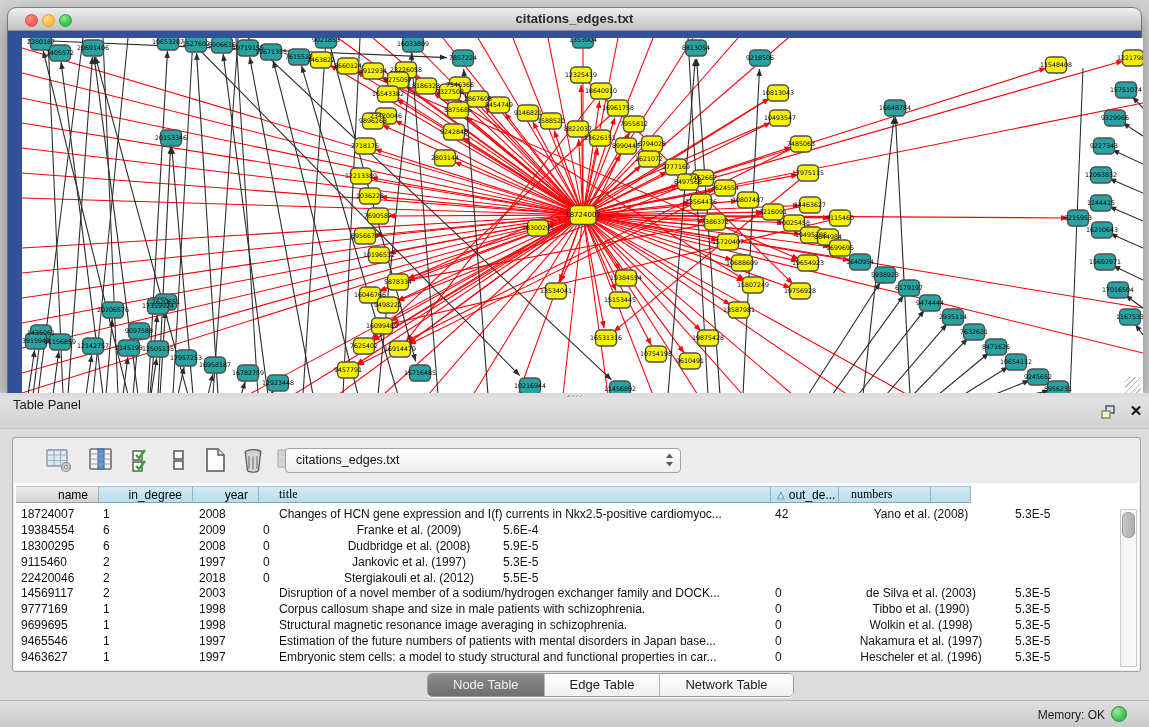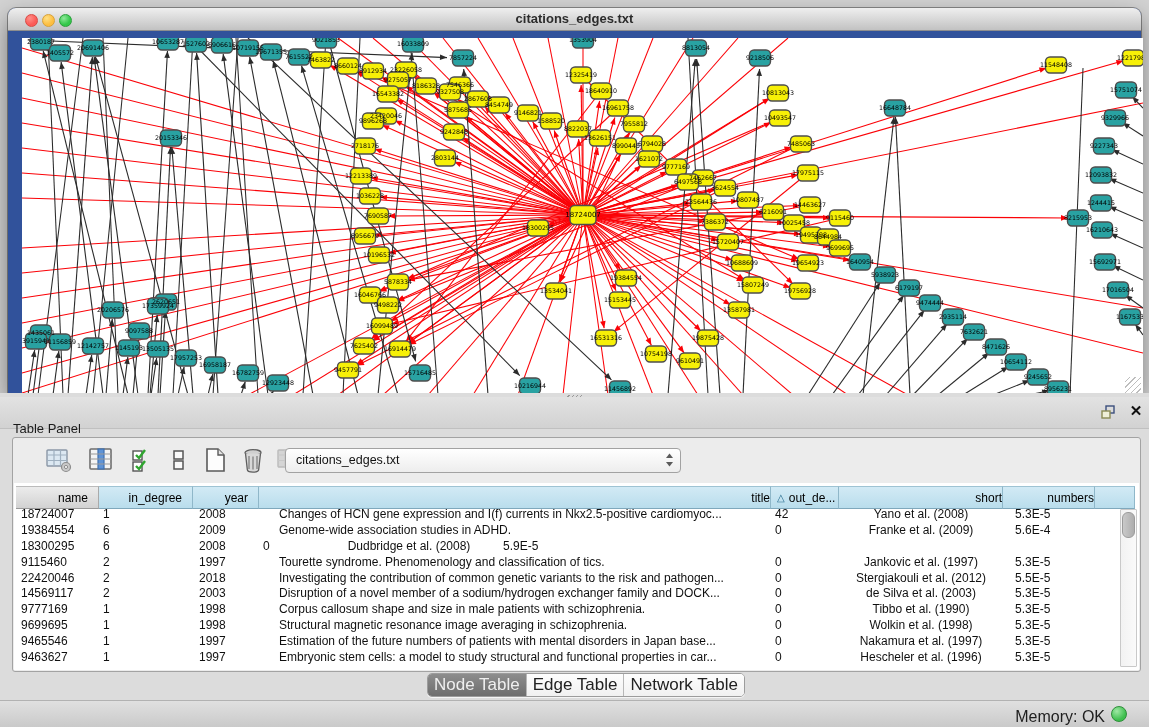--- a/index.html
+++ b/index.html
@@ -21,72 +21,72 @@
   .net-canvas{position:absolute;left:14px;top:30px;width:1121px;height:357px;background:#FFFFFF;}
   .net-canvas svg{display:block;}
   .canvas-grip{position:absolute;right:2px;bottom:2px;width:16px;height:16px;
     background:repeating-linear-gradient(135deg,transparent 0 3px,#ADADAD 3px 4px);opacity:.8;}
   
   .app-lower{position:absolute;left:0;top:393px;width:1149px;height:334px;background:#DCDCDC;}
   .split-grip{position:absolute;left:566px;top:395px;width:16px;height:9px;
     background:repeating-linear-gradient(135deg,transparent 0 2px,#9A9A9A 2px 3px);}
   .panel-titlebar{position:absolute;left:0;top:397px;width:1149px;height:31px;
     background:linear-gradient(#E2E2E2,#D2D2D2);border-bottom:1px solid #C0C0C0;}
-  .panel-title{position:absolute;left:13px;top:24px;font-size:13px;color:#1b1b1b;}
+  .panel-title{position:absolute;left:13px;top:0;font-size:13px;color:#1b1b1b;}
   .float-btn{position:absolute;left:1100px;top:7px;width:18px;height:16px;cursor:default;}
   .close-btn{position:absolute;left:1128px;top:5px;width:16px;height:18px;font-size:15px;
     font-weight:bold;color:#111;text-align:center;line-height:18px;}
   
   .table-box{position:absolute;left:12px;top:437px;width:1127px;height:233px;
     background:#ECECEC;border:1px solid #A3A3A3;border-radius:3px;}
   .toolbar{position:absolute;left:0;top:0;width:100%;height:45px;}
   .tb-icon{position:absolute;top:8px;width:28px;height:28px;}
   .fx{font-family:"DejaVu Serif",serif;font-style:italic;font-weight:bold;font-size:15px;
     color:#222;line-height:28px;text-align:center;}
   .combo{position:absolute;left:272px;top:10px;width:394px;height:23px;
     background:linear-gradient(#FFFFFF,#EDEDED);border:1px solid #A2A2A2;border-radius:4px;}
   .combo-text{position:absolute;left:10px;top:4px;font-size:12.5px;color:#111;}
   .combo-arrows{position:absolute;right:4px;top:3px;width:13px;height:16px;}
   
   .grid{position:absolute;left:1px;top:45px;right:1px;bottom:1px;background:#FFFFFF;overflow:hidden;}
   .hdr{position:absolute;left:2px;top:3px;height:21px;display:flex;}
-  .hcell{box-sizing:border-box;height:23px;font-size:12px;color:#000;
+  .hcell{box-sizing:border-box;height:17px;font-size:12px;color:#000;
     background:linear-gradient(#D2EAF5,#B9DDEC);border-right:1px solid #8FB7C9;
     border-top:1px solid #9EC3D3;border-bottom:1px solid #7FA8BC;
     display:flex;align-items:center;}
   .hcell.gray{background:linear-gradient(#ECECEC,#D2D2D2);border-right:1px solid #AAAAAA;
     border-top:1px solid #BBBBBB;border-bottom:1px solid #9A9A9A;}
   .hcell.right{justify-content:flex-end;padding-right:10px;}
-  .hcell.center{justify-content:flex-end;}
+  .hcell.center{justify-content:flex-start;font-family:Liberation Serif, serif;}
   .hcell.left{justify-content:flex-start;padding-left:6px;}
   .sort-tri{color:#2a6d8f;font-size:10px;margin-right:4px;}
   .rows{position:absolute;left:2px;top:24px;right:20px;bottom:0;}
   .trow{display:flex;height:15.9px;align-items:center;}
   .tcell{box-sizing:border-box;font-size:12px;color:#101010;white-space:nowrap;
     overflow:hidden;height:15.9px;line-height:15.9px;}
   .c0{width:83px;padding-left:5px;} .c1{width:94px;padding-left:4px;}
   .c2{width:66px;padding-left:6px;} .c3{width:512px;padding-left:20px;}
   .c4{width:68px;padding-left:4px;} .c5{width:164px;text-align:center;}
   .c6{width:92px;padding-left:12px;} .c7{width:40px;flex:1;}
   .vscroll{position:absolute;right:2px;top:26px;width:15px;bottom:3px;
     background:linear-gradient(90deg,#F2F2F2,#FAFAFA);border:1px solid #C9C9C9;border-radius:1px;}
   .vthumb{position:absolute;left:1px;top:2px;width:11px;height:24px;border-radius:6px;
     background:linear-gradient(90deg,#C9C9C9,#ADADAD);border:1px solid #9B9B9B;}
   
   .tabs{position:absolute;left:427px;top:673px;height:22px;display:flex;
     border:1px solid #9C9C9C;border-radius:5px;overflow:hidden;background:#FCFCFC;
     box-shadow:0 1px 0 rgba(255,255,255,.7);}
-  .tab{font-size:17px;color:#222;padding:0 6px;line-height:22px;
+  .tab{font-size:13px;color:#222;padding:0 25px;line-height:22px;
     border-right:1px solid #B7B7B7;background:linear-gradient(#FDFDFD,#F1F1F1);}
   .tab:last-child{border-right:none;}
   .tab.sel{background:linear-gradient(#8D8D8D,#6E6E6E);color:#EFEFEF;}
   
   .statusbar{position:absolute;left:0;top:700px;width:1149px;height:27px;
     background:linear-gradient(#E0E0E0,#C9C9C9);border-top:1px solid #B2B2B2;}
-  .mem-label{position:absolute;right:44px;top:7px;font-size:16px;color:#1e1e1e;}
+  .mem-label{position:absolute;right:44px;top:7px;font-size:12px;color:#1e1e1e;}
   .mem-dot{position:absolute;right:22px;top:5px;width:14px;height:14px;border-radius:50%;
     background:radial-gradient(circle at 35% 30%,#9FE8A5,#3FBF4F 65%);border:1px solid #2E8F3A;}
 </style>
 </head>
 <body>
 
 <div class="net-window">
   <div class="titlebar">
     <span class="tl red"></span>
     <span class="tl yellow"></span>
@@ -795,69 +795,63 @@
       <div class="hcell right c2">
           <span>year</span>
         </div>
       <div class="hcell center c3">
           <span>title</span>
         </div>
       <div class="hcell left c4">
           <span class="sort-tri">△</span>
           <span>out_de...</span>
         </div>
-      <div class="hcell center c5">
-          <span>short</span>
-        </div>
       <div class="hcell center c6">
           <span>numbers</span>
         </div>
       <div class="hcell c7"></div>
     </div>
     <div class="rows" id="rows">
         <div class="trow">
           <div class="tcell c0">18724007</div>
           <div class="tcell c1">1</div>
           <div class="tcell c2">2008</div>
           <div class="tcell c3">Changes of HCN gene expression and I(f) currents in Nkx2.5-positive cardiomyoc...</div>
           <div class="tcell c4">42</div>
           <div class="tcell c5">Yano et al. (2008)</div>
           <div class="tcell c6">5.3E-5</div>
         </div>
         <div class="trow">
           <div class="tcell c0">19384554</div>
           <div class="tcell c1">6</div>
           <div class="tcell c2">2009</div>
-          <div class="tcell c3">Genome-wide association studies in ADHD.</div>
           <div class="tcell c4">0</div>
           <div class="tcell c5">Franke et al. (2009)</div>
           <div class="tcell c6">5.6E-4</div>
         </div>
         <div class="trow">
           <div class="tcell c0">18300295</div>
           <div class="tcell c1">6</div>
           <div class="tcell c2">2008</div>
           <div class="tcell c4">0</div>
           <div class="tcell c5">Dudbridge et al. (2008)</div>
           <div class="tcell c6">5.9E-5</div>
         </div>
         <div class="trow">
           <div class="tcell c0">9115460</div>
           <div class="tcell c1">2</div>
           <div class="tcell c2">1997</div>
-          <div class="tcell c3">Tourette syndrome. Phenomenology and classification of tics.</div>
           <div class="tcell c4">0</div>
           <div class="tcell c5">Jankovic et al. (1997)</div>
           <div class="tcell c6">5.3E-5</div>
         </div>
         <div class="trow">
           <div class="tcell c0">22420046</div>
           <div class="tcell c1">2</div>
           <div class="tcell c2">2018</div>
-          <div class="tcell c3">Investigating the contribution of common genetic variants to the risk and pathogen...</div>
           <div class="tcell c4">0</div>
           <div class="tcell c5">Stergiakouli et al. (2012)</div>
           <div class="tcell c6">5.5E-5</div>
         </div>
         <div class="trow">
           <div class="tcell c0">14569117</div>
           <div class="tcell c1">2</div>
           <div class="tcell c2">2003</div>
           <div class="tcell c3">Disruption of a novel member of a sodium/hydrogen exchanger family and DOCK...</div>
           <div class="tcell c4">0</div>

